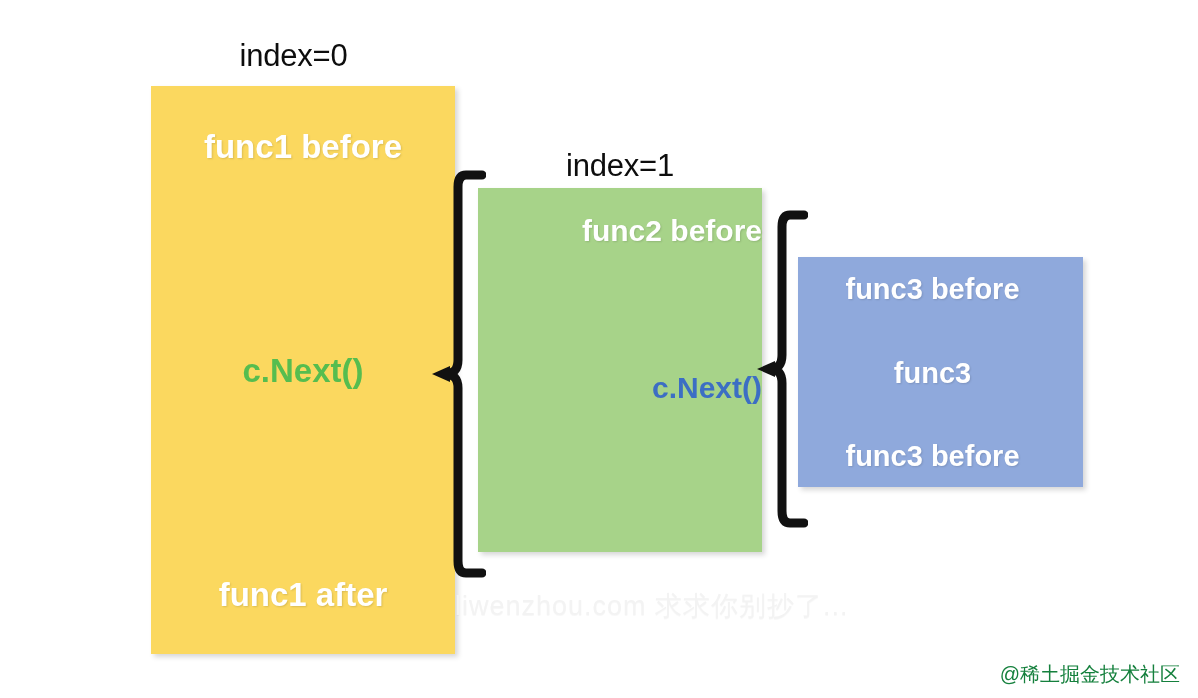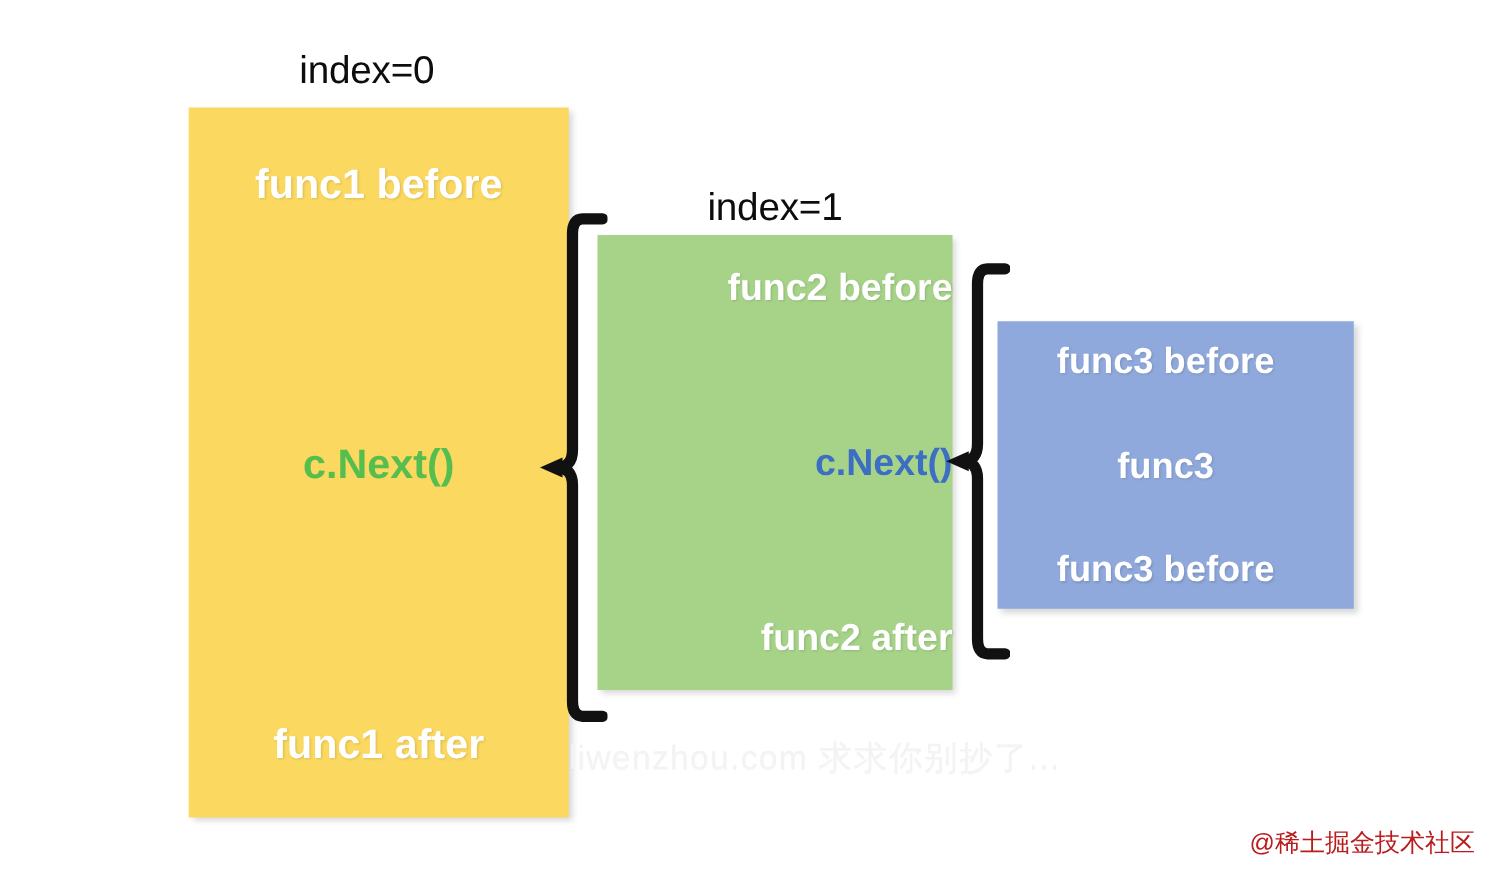--- a/index.html
+++ b/index.html
@@ -118,21 +118,21 @@
     white-space: nowrap;
     text-shadow: 0 1px 1px rgba(0,0,0,0.035);
   }
   #watermark-corner {
     position: absolute;
     right: 18px;
     bottom: 10px;
     font-family: "Liberation Sans", sans-serif;
     font-size: 20px;
     font-weight: 400;
-    color: #b91c1c;
+    color: #15803d;
     white-space: nowrap;
   }
 </style>
 </head>
 <body>
 
 <div id="canvas">
 
   <div class="index-label" id="index-0">index=0</div>
 
@@ -145,21 +145,20 @@
     <div class="frame-line call-green">c.Next()</div>
     <div class="spacer-bot"></div>
     <div class="frame-line">func1 after</div>
   </div>
 
   <div class="frame-box" id="box-func2">
     <div class="frame-line">func2 before</div>
     <div class="spacer-top"></div>
     <div class="frame-line call-blue">c.Next()</div>
     <div class="spacer-bot"></div>
-    <div class="frame-line">func2 after</div>
   </div>
 
   <div class="frame-box" id="box-func3">
     <div class="frame-line">func3 before</div>
     <div class="frame-line">func3</div>
     <div class="frame-line">func3 before</div>
   </div>
 
   <svg class="brace" id="brace-1" viewBox="0 0 56 412">
     <g fill="none" stroke="#111111" stroke-width="9" stroke-linecap="round" stroke-linejoin="round">

